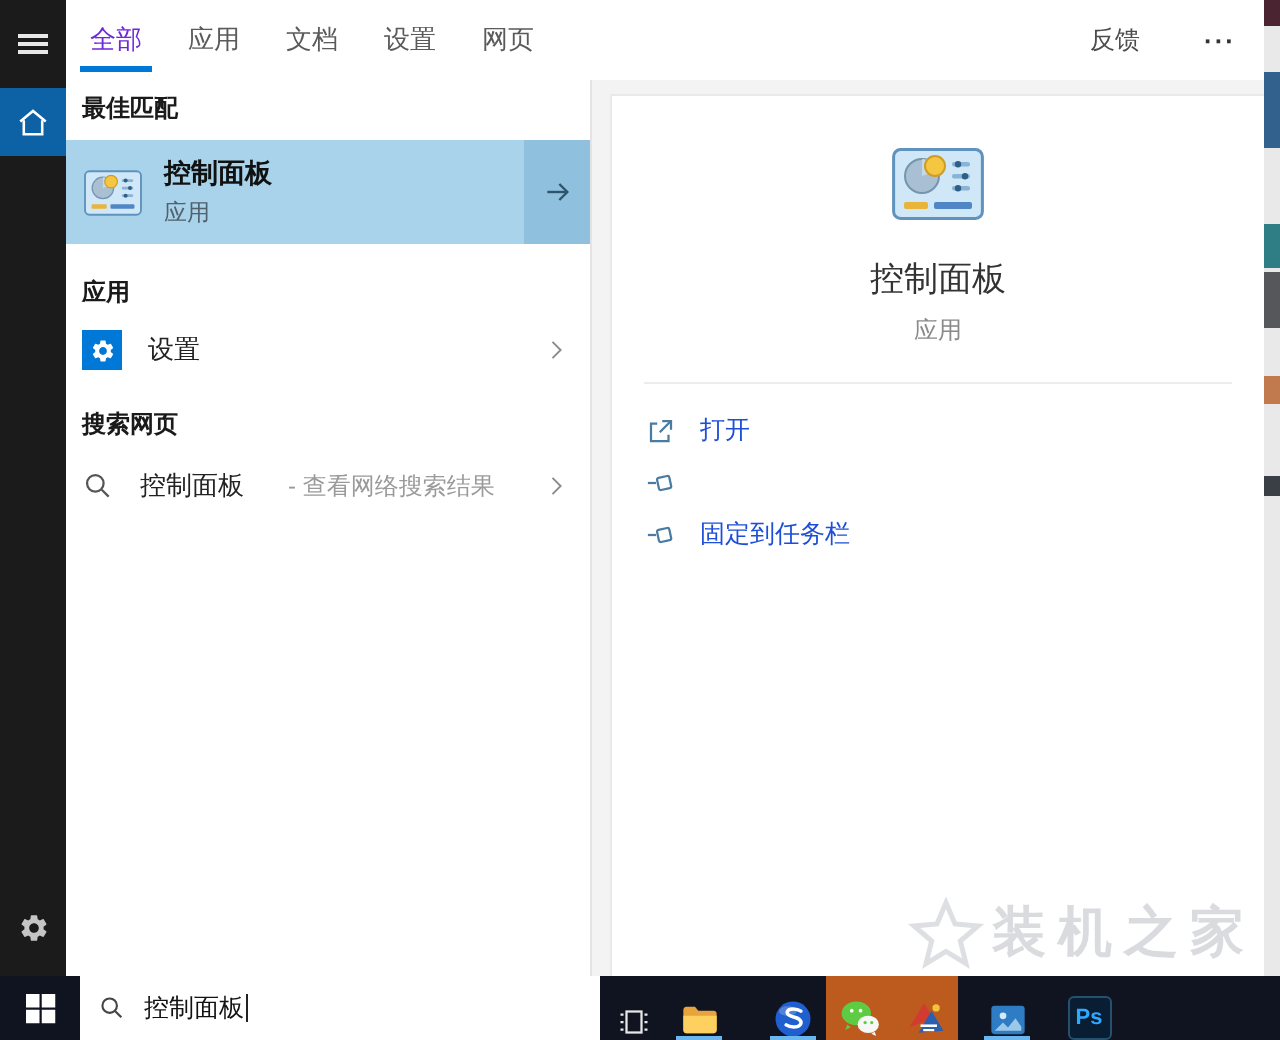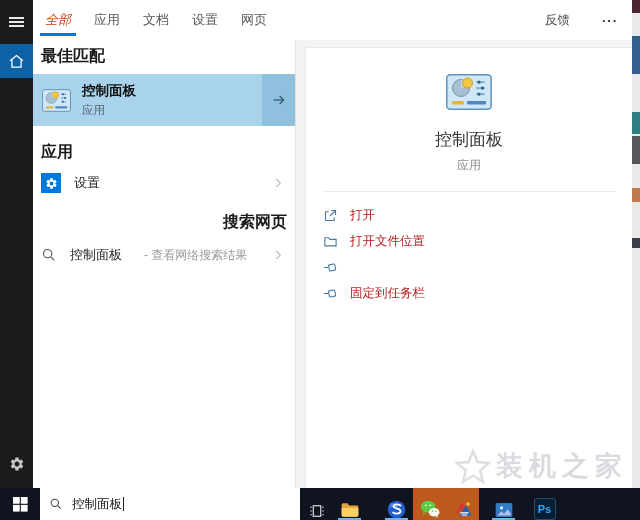--- a/index.html
+++ b/index.html
@@ -10,55 +10,55 @@
   .rail { position:absolute; left:0; top:0; width:33px; height:488px; background:#1b1b1b; }
   .rail-btn { position:absolute; left:0; width:33px; height:33px; display:flex; align-items:center; justify-content:center; }
   .rail-btn.hamburger { top:5px; }
   .rail-btn.home { top:44px; height:34px; background:#0d62a6; }
   .rail-btn.railgear { bottom:8px; }
   .ham-lines div { width:15px; height:2px; background:#e8e8e8; margin:2px 0; }
 
   
   .topbar { position:absolute; left:33px; top:0; width:599px; height:40px; background:#ffffff; display:flex; align-items:center; padding:0 14px 0 12px; }
   .tab { position:relative; font-size:13px; color:#5a5a5a; margin-right:23px; line-height:40px; height:40px; cursor:default; }
-  .tab.active { color:#c2410c;font-style:italic; }
+  .tab.active { color:#6d28d9; }
   .tab.active::after { content:""; position:absolute; left:-5px; right:-5px; bottom:4px; height:3px; background:#0078d7; }
   .tab .caret { display:inline-block; width:0; height:0; border-left:4px solid transparent; border-right:4px solid transparent; border-top:5px solid #555; margin-left:5px; vertical-align:middle; }
   .topbar-right { margin-left:auto; display:flex; align-items:center; gap:32px; }
   .feedback { font-size:12.5px; color:#4d4d4d; }
   .ellipsis { font-size:13px; color:#333; letter-spacing:1px; font-weight:bold; }
 
   
   .results { position:absolute; left:33px; top:40px; width:263px; height:448px; background:#ffffff; border-right:1px solid #e3e3e3; }
-  .section-h { font-size:16px; font-weight:bold; color:#1a1a1a; padding:6px 8px 5px 8px; }
+  .section-h { font-size:12px; font-weight:bold; color:#1a1a1a; padding:6px 8px 5px 8px; }
   .best-match { display:flex; align-items:stretch; height:52px; background:#a9d3eb; margin-top:2px; }
   .bm-body { flex:1; display:flex; align-items:center; padding-left:9px; }
   .bm-texts { margin-left:11px; }
   .bm-title { font-size:13.5px; font-weight:bold; color:#111; }
   .bm-sub { font-size:11.5px; color:#50606c; margin-top:3px; }
   .bm-arrow { width:33px; background:#8fc0de; display:flex; align-items:center; justify-content:center; }
   .row { display:flex; align-items:center; height:30px; padding:0 10px 0 8px; }
   .row .tile { width:20px; height:20px; background:#0078d7; display:flex; align-items:center; justify-content:center; }
   .row-label { font-size:13px; color:#222; margin-left:13px; }
   .row-hint { font-size:12px; color:#9a9a9a; margin-left:22px; }
   .chev { margin-left:auto; display:flex; }
   .apps-h { margin-top:10px; }
-  .web-h { margin-top:8px;text-align:right; }
+  .web-h { margin-top:8px; }
   .web-row { margin-top:2px; }
 
   
   .detail { position:absolute; left:296px; top:40px; width:336px; height:448px; background:#f3f3f3; }
   .card { position:absolute; left:9px; top:7px; right:0; bottom:0; background:#ffffff; border-top:1px solid #e9e9e9; border-left:1px solid #e9e9e9; }
   .preview { text-align:center; padding-top:26px; }
   .app-title { font-size:17px; color:#333; margin-top:18px; }
   .app-type { font-size:12px; color:#8a8a8a; margin-top:6px; }
   .card-div { margin:17px 16px 0 16px; border-top:1px solid #ececec; }
   .actions { padding:10px 0 0 17px; }
   .action-row { display:flex; align-items:center; height:26px; }
-  .action-label { font-size:12.5px; color:#b91c1c; margin-left:12px; }
+  .action-label { font-size:12.5px; color:#1d4ed8; margin-left:12px; }
 
   
   .watermark { position:absolute; right:4px; bottom:0px; display:flex; align-items:flex-start; opacity:.75; }
   .wm-text { font-size:27px; font-weight:bold; color:#cdd0d5; letter-spacing:6px; margin-left:2px; }
 
   
   .sliver { position:absolute; left:632px; top:0; width:8px; height:488px; background:#e9e9e9; }
   .frag { position:absolute; left:0; width:8px; }
 
   
@@ -201,26 +201,20 @@
         <div class="action-row">
           <svg width="15" height="15" viewBox="0 0 24 24" fill="none" stroke="#4a7ba3" stroke-width="1.8">
             <path d="M9 6 H4 V20 H18 V15"></path>
               <path d="M13 4 H20 V11"></path>
               <line x1="20" y1="4" x2="11" y2="13"></line>
           </svg>
           <span class="action-label">打开</span>
         </div>
         <div class="action-row">
           <svg width="15" height="15" viewBox="0 0 24 24" fill="none" stroke="#4a7ba3" stroke-width="1.8">
-            <path d="M3 6 H9 L11 8.5 H21 V19 H3 Z"></path>
-          </svg>
-          <span class="action-label">打开文件位置</span>
-        </div>
-        <div class="action-row">
-          <svg width="15" height="15" viewBox="0 0 24 24" fill="none" stroke="#4a7ba3" stroke-width="1.8">
             <line x1="1.5" y1="12" x2="8" y2="12"></line>
             <rect x="9.5" y="7" width="10" height="10" rx="1.5" transform="rotate(-12 14.5 12)"></rect>
           </svg>
         </div>
         <div class="action-row">
           <svg width="15" height="15" viewBox="0 0 24 24" fill="none" stroke="#4a7ba3" stroke-width="1.8">
             <line x1="1.5" y1="12" x2="8" y2="12"></line>
             <rect x="9.5" y="7" width="10" height="10" rx="1.5" transform="rotate(-12 14.5 12)"></rect>
           </svg>
           <span class="action-label">固定到任务栏</span>

